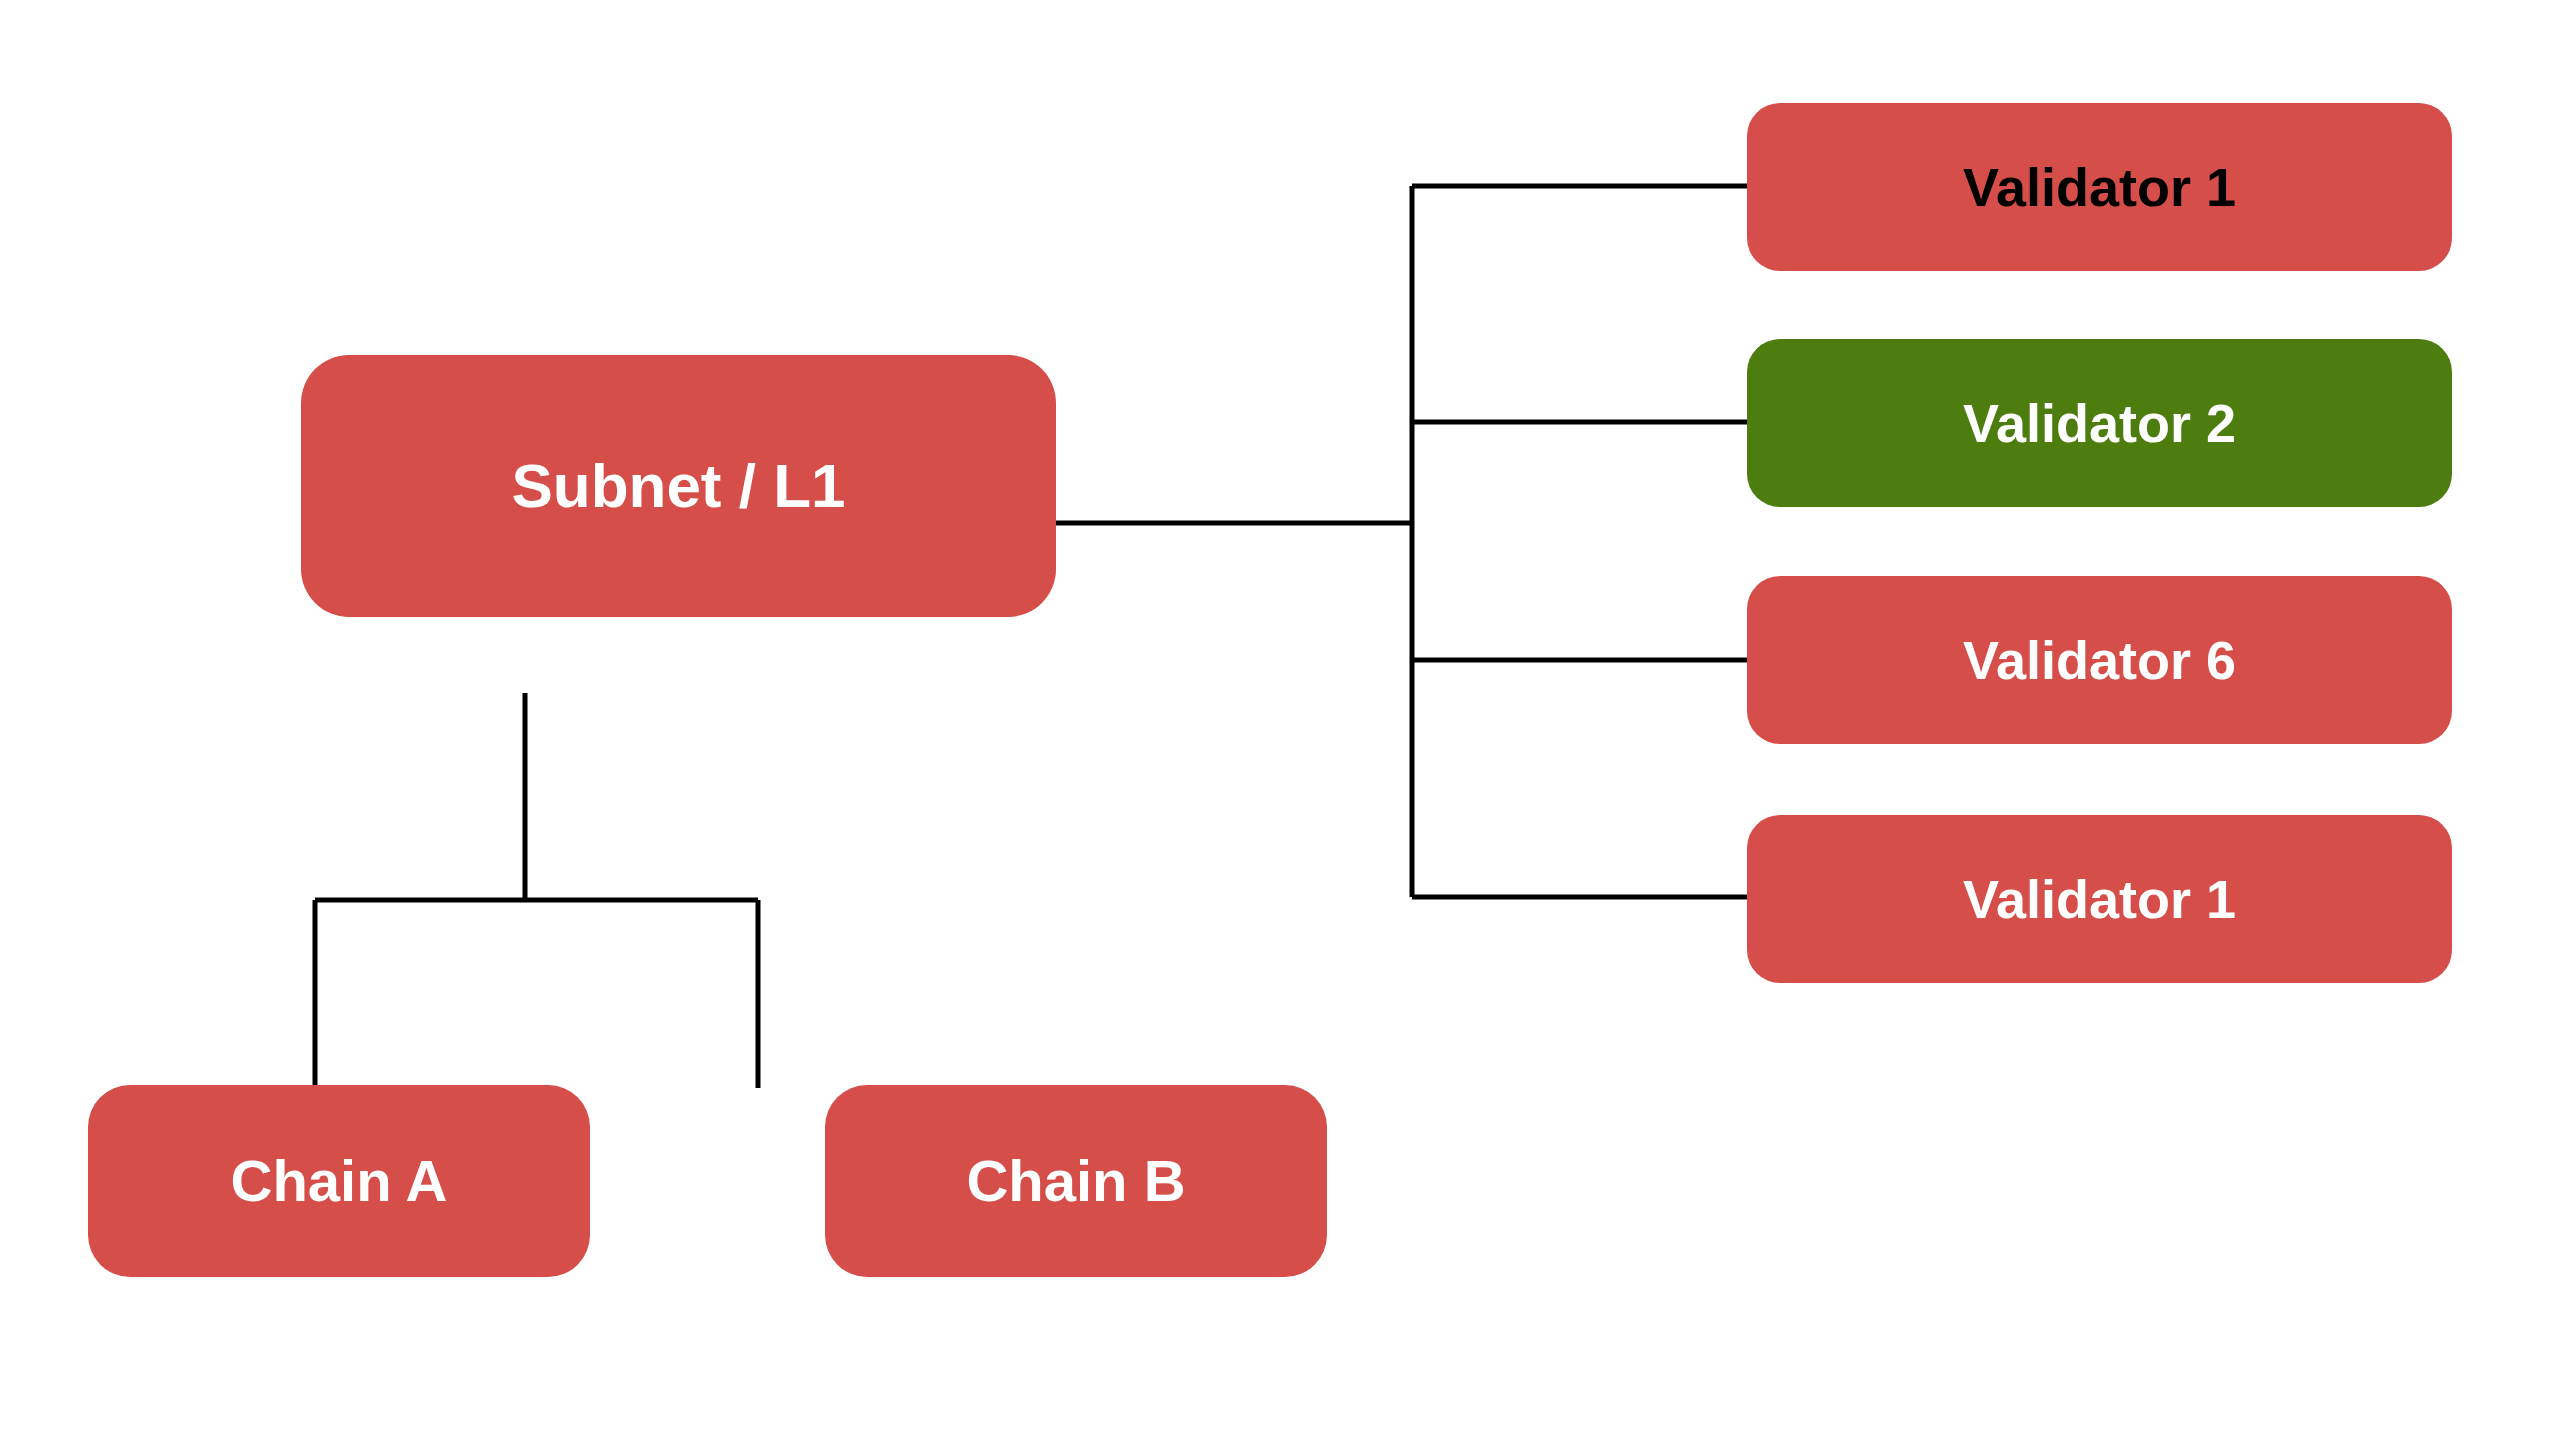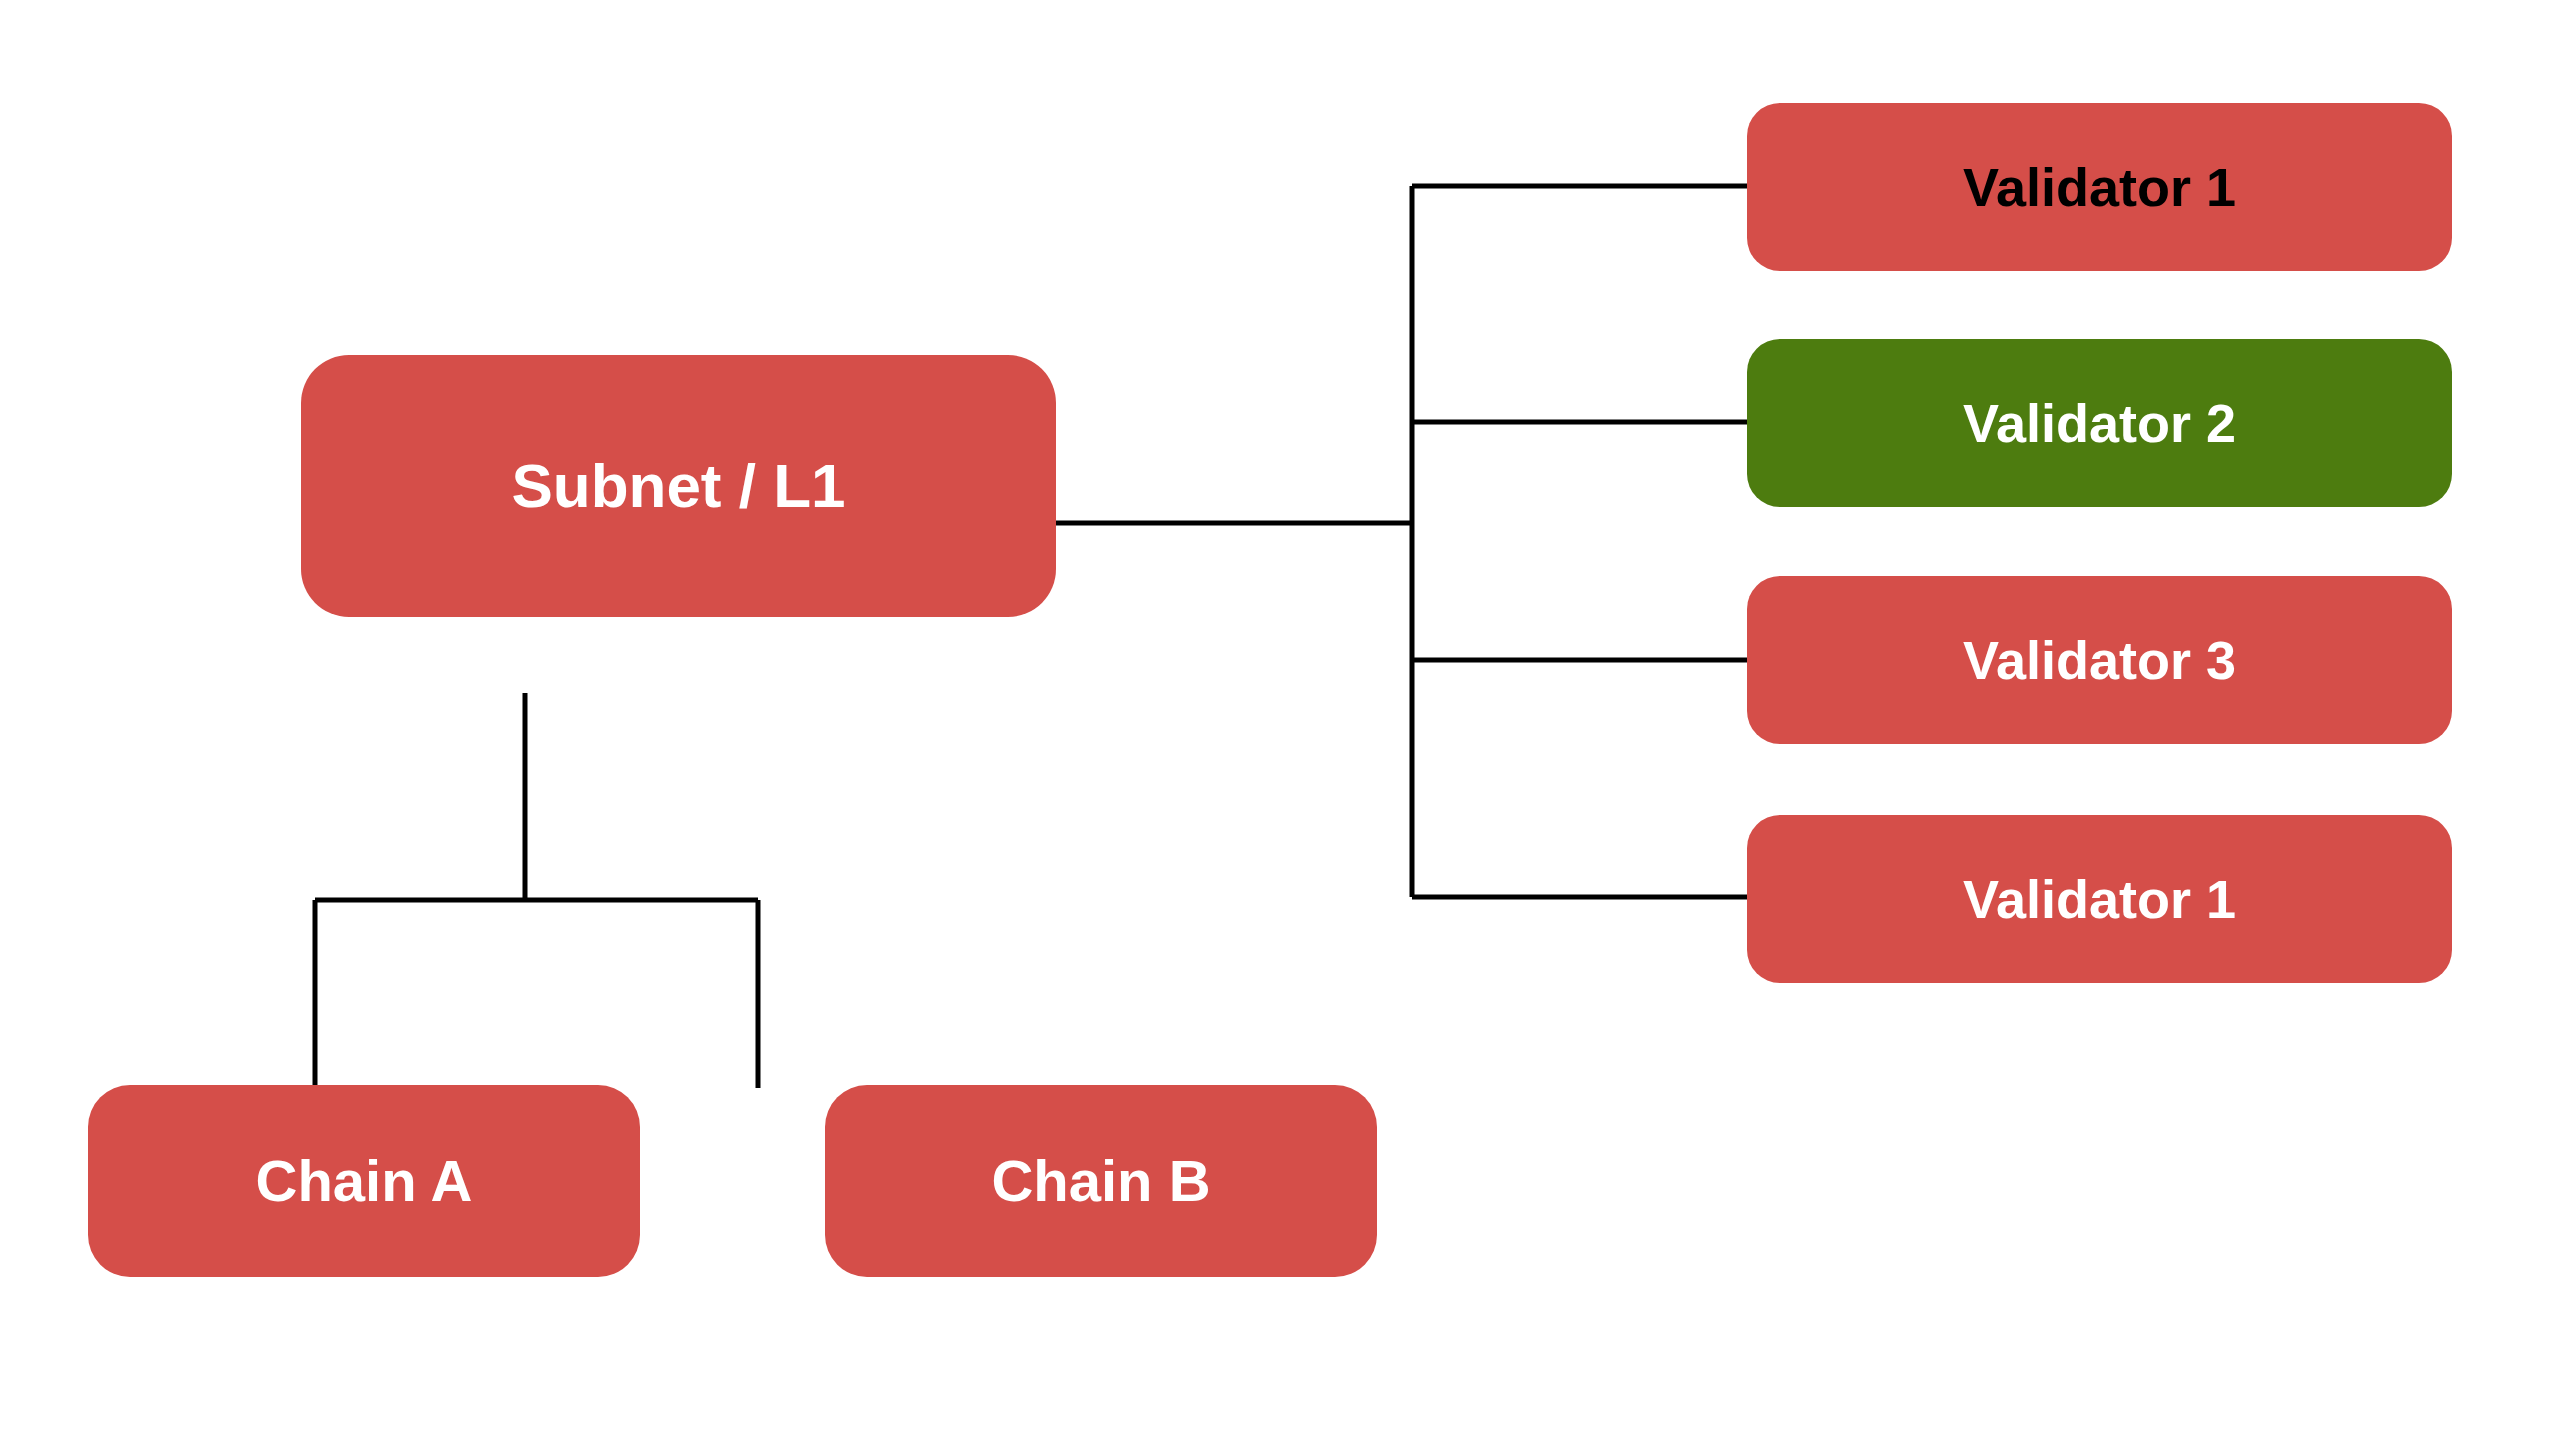--- a/index.html
+++ b/index.html
@@ -65,21 +65,21 @@
     font-size: 54px;
   }
   .node--validator.v1 { top: 103px; }
   .node--validator.v2 { top: 339px; }
   .node--validator.v3 { top: 576px; }
   .node--validator.v4 { top: 815px; }
 
   
   .node--chain {
     top: 1085px;
-    width: 552px;
+    width: 502px;
     height: 192px;
     border-radius: 42px;
     font-size: 58px;
   }
   .node--chain.chain-a { left: 88px; }
   .node--chain.chain-b { left: 825px; justify-content: center; }
 </style>
 </head>
 <body style="background: rgb(255, 255, 255);">
 
@@ -110,21 +110,21 @@
     <span class="node-label">Subnet / L1</span>
   </div>
 
   <div class="node node--validator v1" style="background: rgb(213, 78, 73); color: #000000;">
     <span class="node-label">Validator 1</span>
   </div>
   <div class="node node--validator v2" style="background: #4d7c0f; color: rgb(255, 255, 255);">
     <span class="node-label">Validator 2</span>
   </div>
   <div class="node node--validator v3" style="background: rgb(213, 78, 73); color: rgb(255, 255, 255);">
-    <span class="node-label">Validator 3</span>
+    <span class="node-label">Validator 6</span>
   </div>
   <div class="node node--validator v4" style="background: rgb(213, 78, 73); color: rgb(255, 255, 255);">
     <span class="node-label">Validator 1</span>
   </div>
 
   <div class="node node--chain chain-a" style="background: rgb(213, 78, 73); color: rgb(255, 255, 255);">
     <span class="node-label">Chain A</span>
   </div>
   <div class="node node--chain chain-b" style="background: rgb(213, 78, 73); color: rgb(255, 255, 255);">
     <span class="node-label">Chain B</span>

